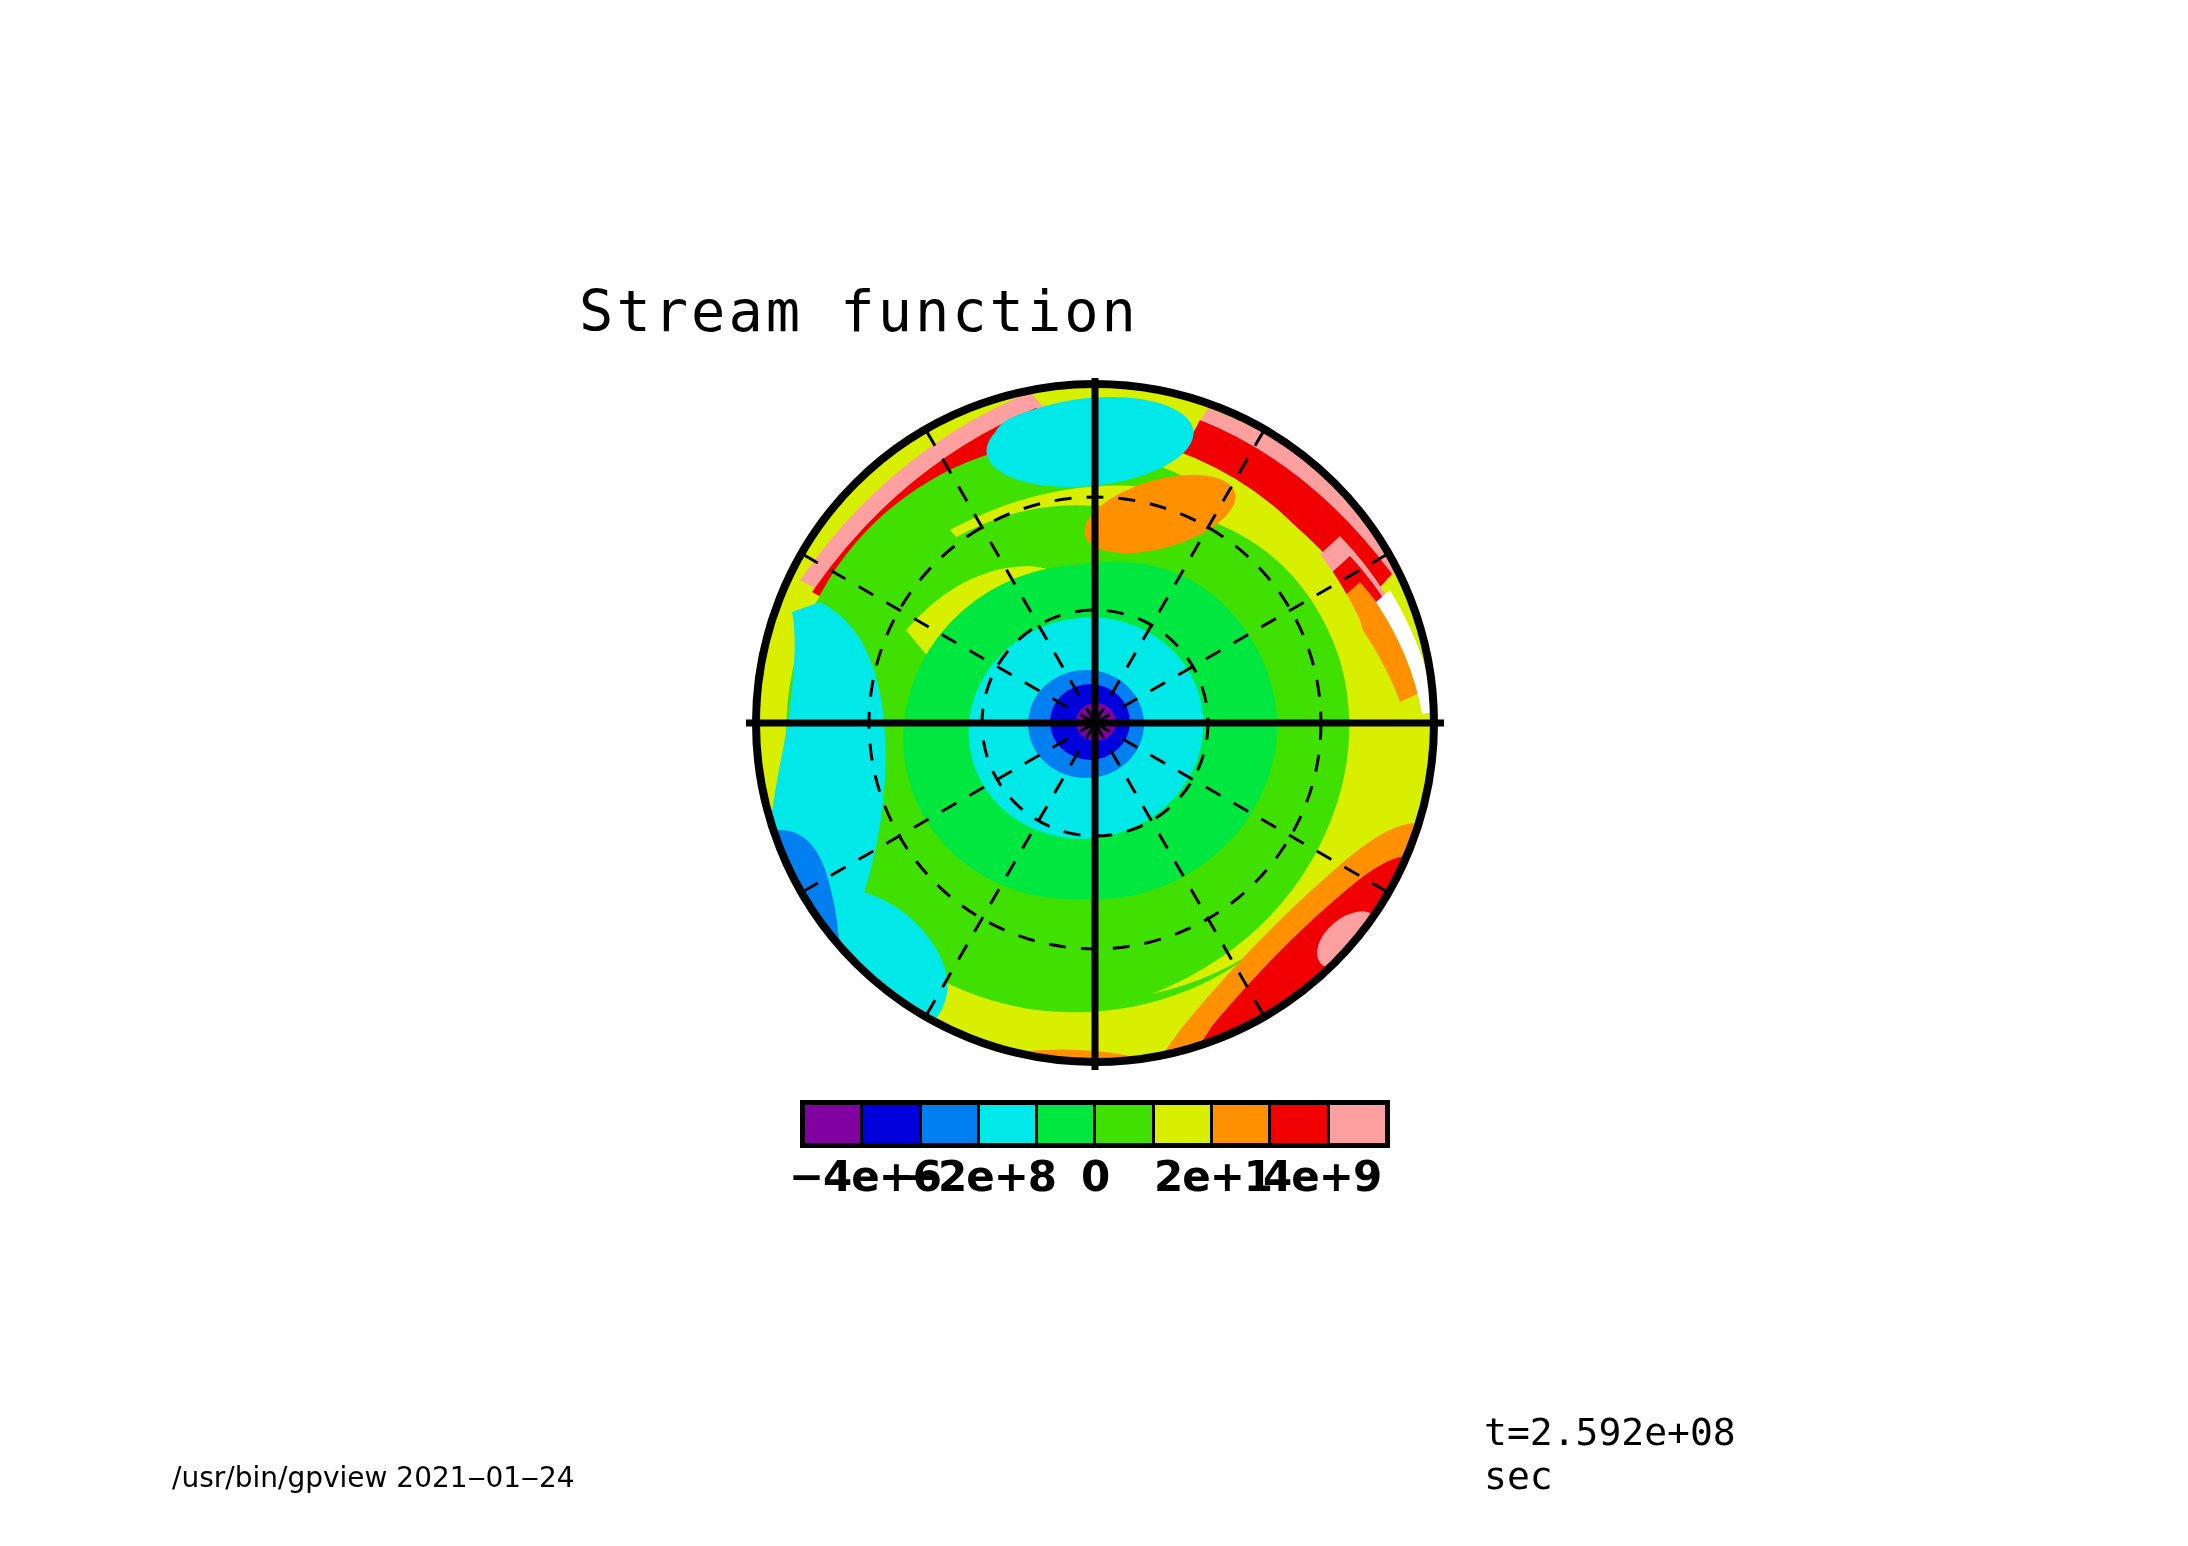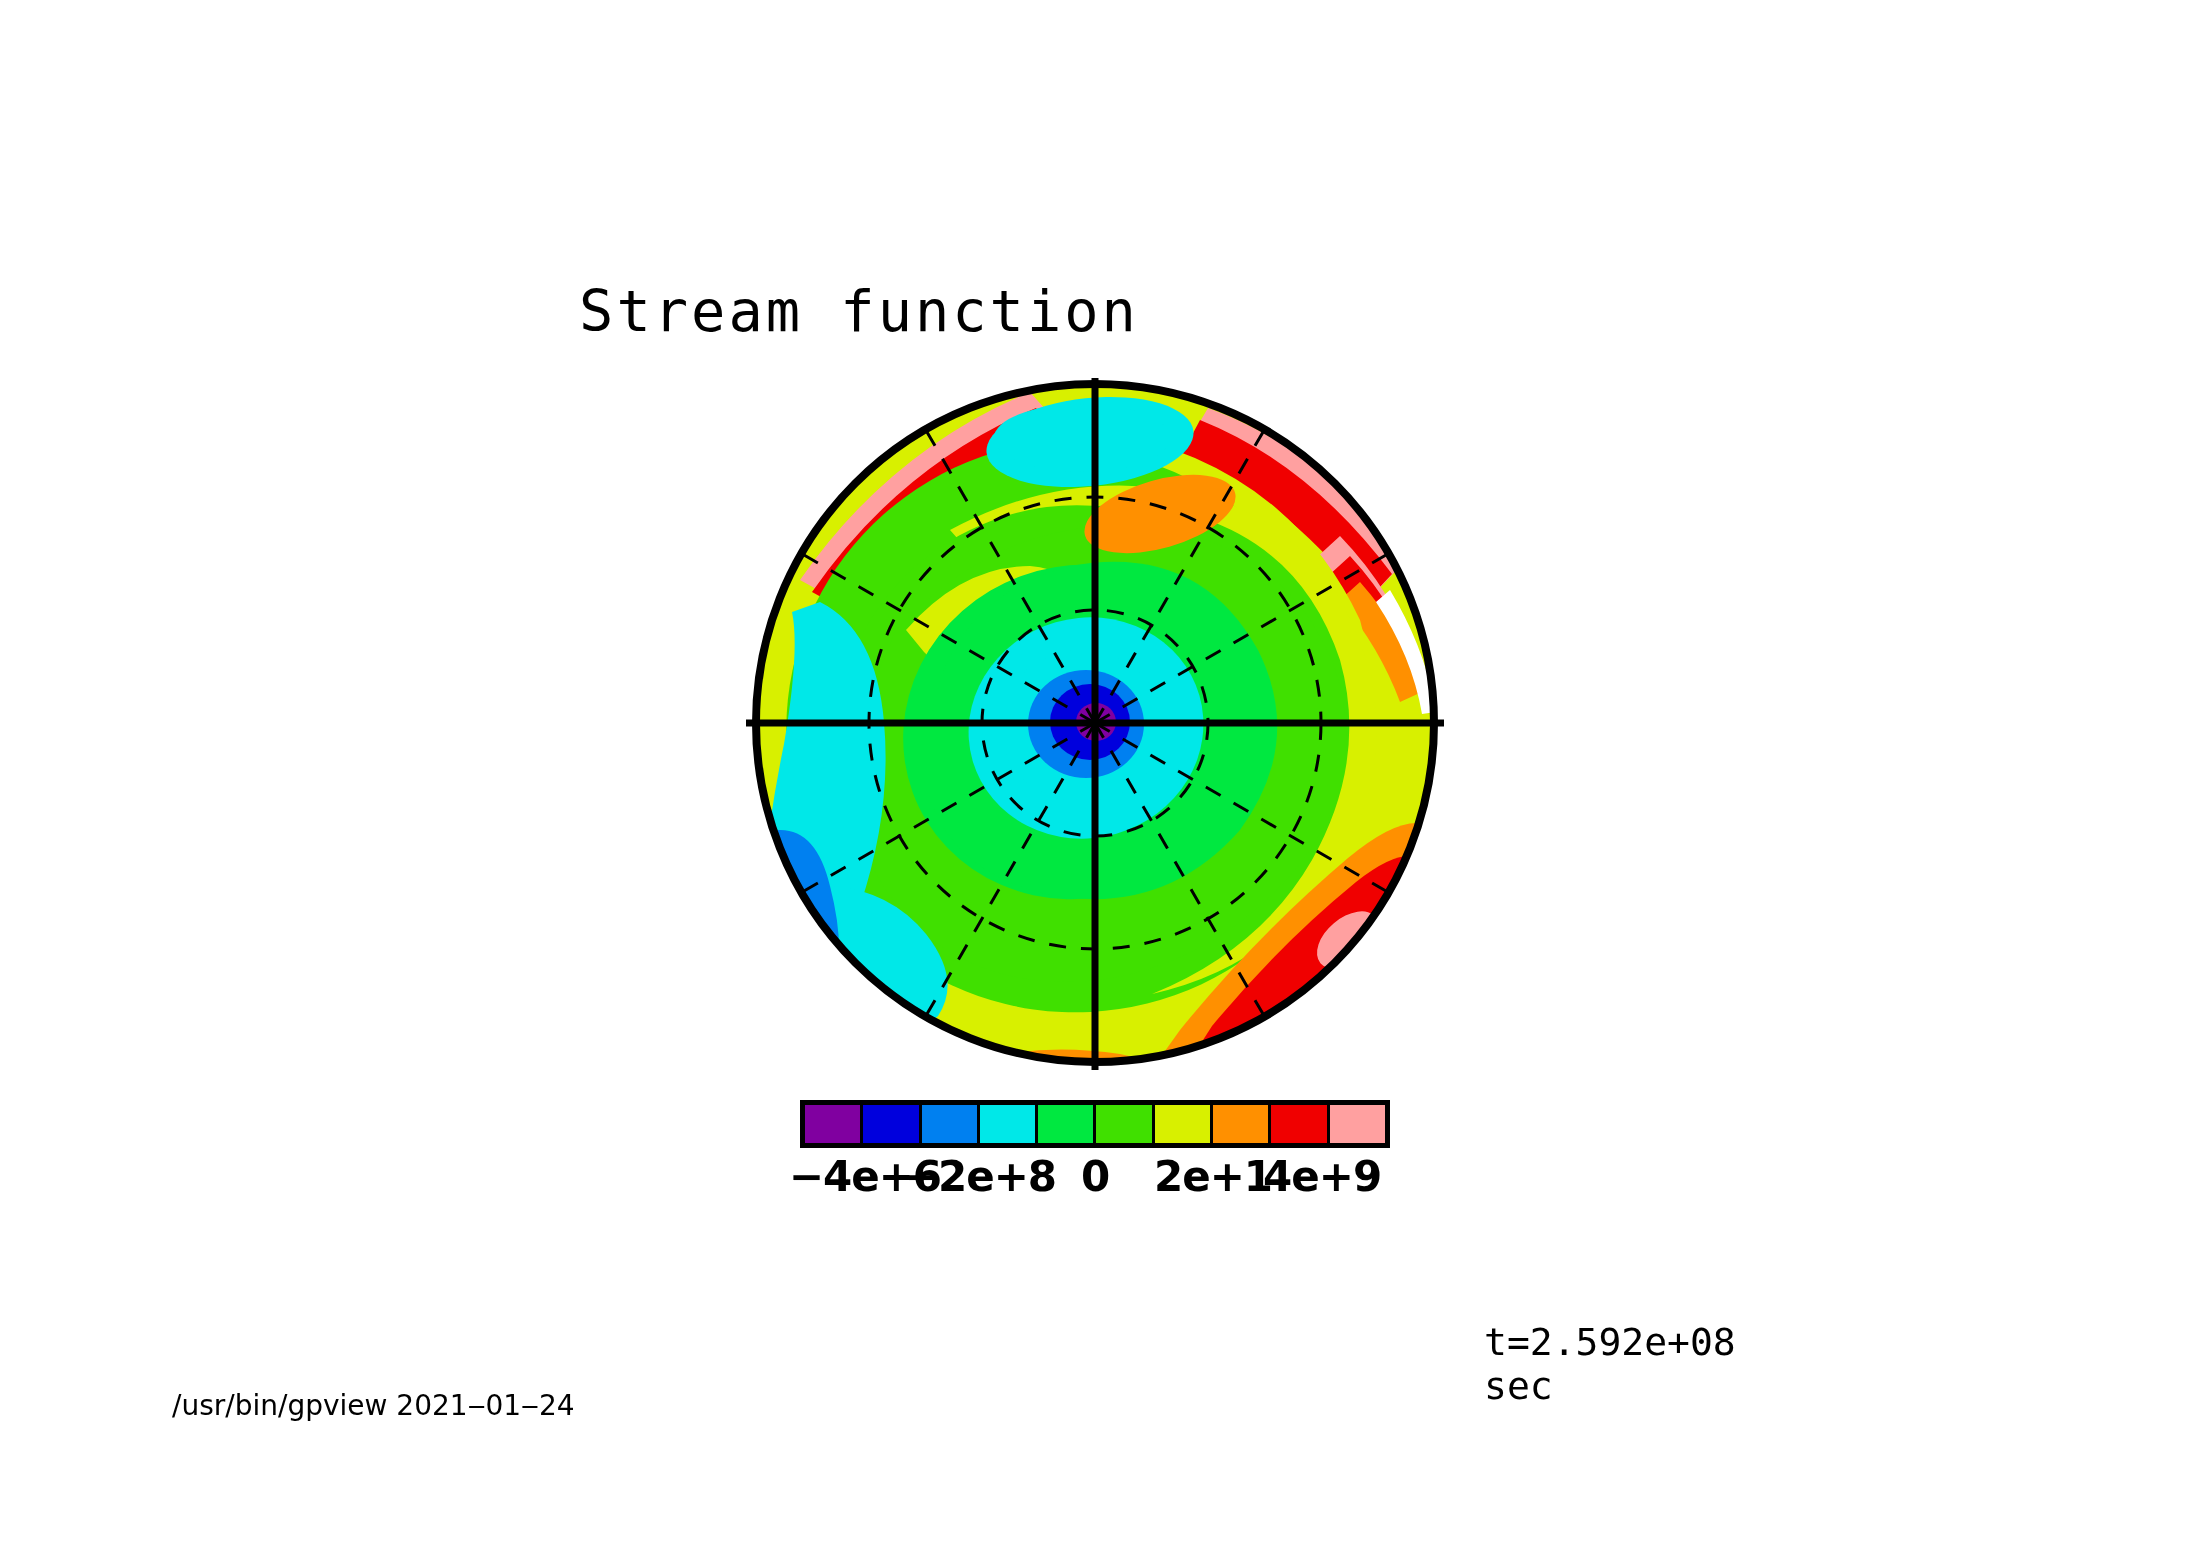--- a/index.html
+++ b/index.html
@@ -21,23 +21,23 @@
   #colorbar{position:absolute;left:800px;top:1100px;width:590px;height:48px;
             box-sizing:border-box;border:5px solid #000;display:flex;background:#000;}
   #colorbar .cell{flex:1 1 0;height:100%;border-right:3px solid #000;box-sizing:border-box;}
   #colorbar .cell:last-child{border-right:none;}
 
   #cbticks{position:absolute;left:800px;top:1152px;width:590px;height:60px;}
   #cbticks .tk{position:absolute;top:0;transform:translateX(-50%);
     font-family:"DejaVu Sans",sans-serif;font-weight:bold;font-size:42px;
     white-space:nowrap;letter-spacing:-1px;}
 
-  .ann-time{position:absolute;left:1484px;top:1320px;
+  .ann-time{position:absolute;left:1484px;top:1410px;
     font-family:"DejaVu Sans Mono",monospace;font-size:38px;letter-spacing:0px;}
-  .foot-left{position:absolute;left:172px;top:1389px;
+  .foot-left{position:absolute;left:172px;top:1461px;
     font-family:"DejaVu Sans",sans-serif;font-size:28px;letter-spacing:0px;}
   .foot-right{position:absolute;left:1448px;top:1461px;
     font-family:"DejaVu Sans",sans-serif;font-size:28px;letter-spacing:0px;}
 </style>
 </head>
 <body>
 
 <div id="stage">
 
   <div class="plot-title">Stream function</div>

